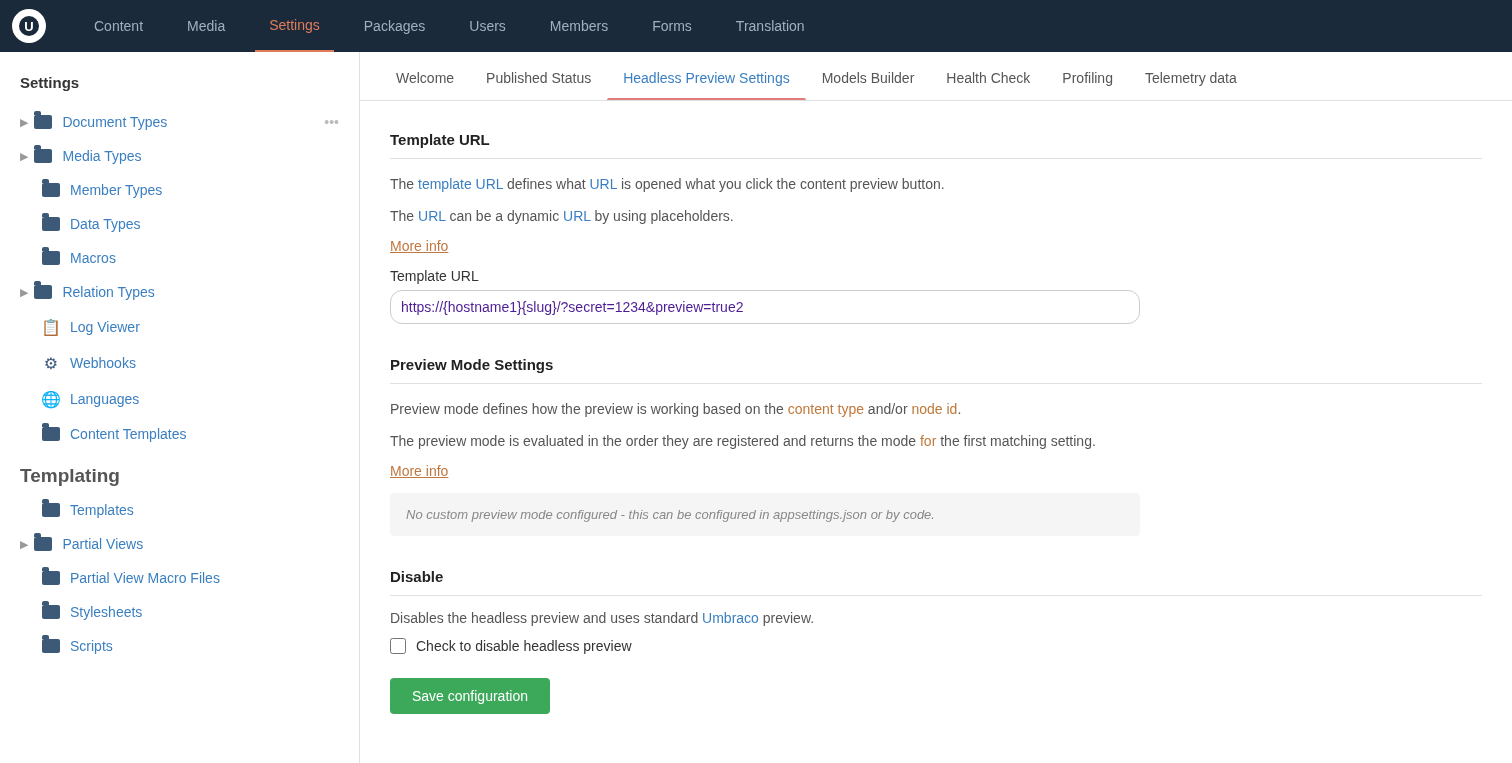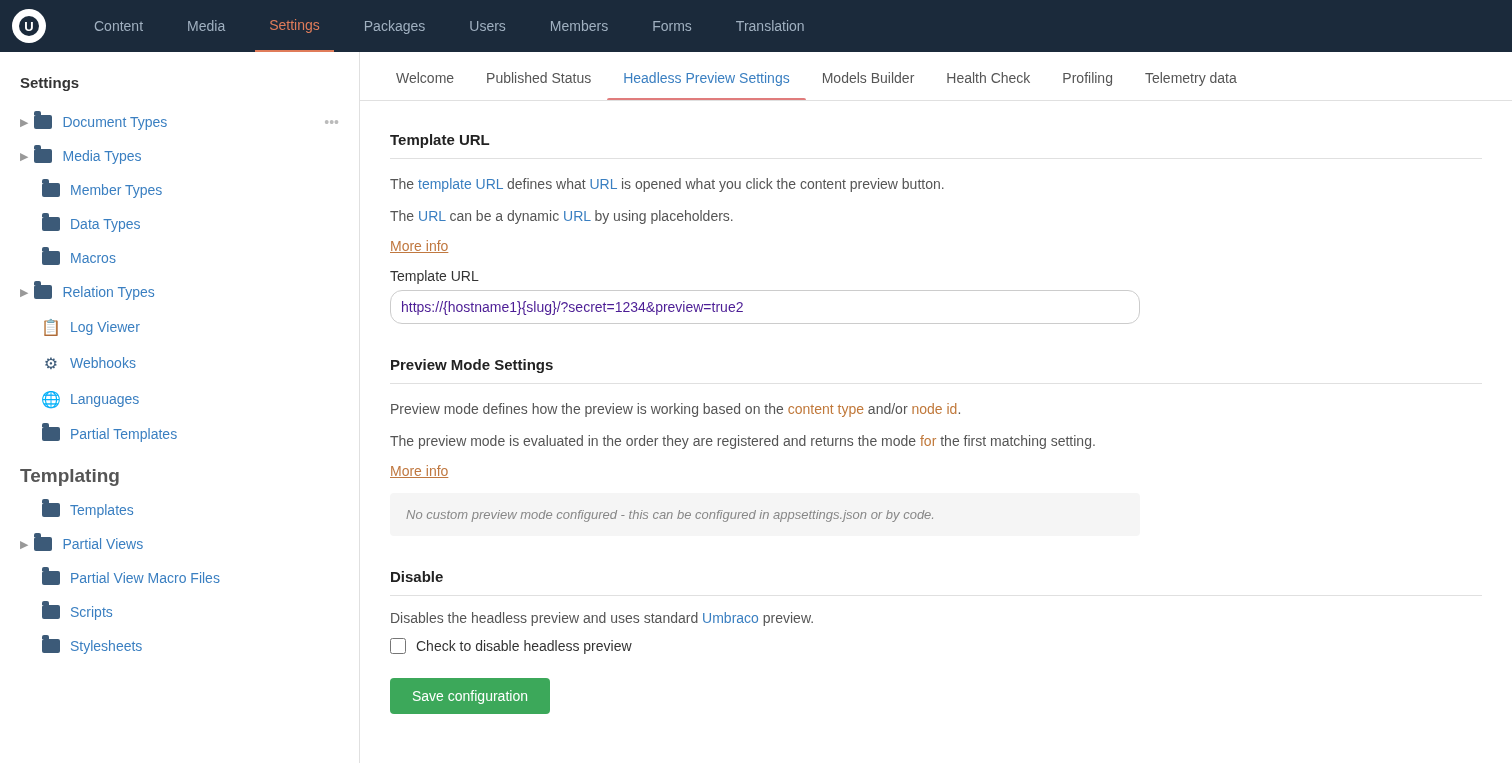--- a/index.html
+++ b/index.html
@@ -335,21 +335,21 @@
 
     <div class="sidebar-item">
       <span style="width:16px;margin-right:6px;"></span>
       <span class="special-icon">🌐</span>
       <span class="item-label">Languages</span>
     </div>
 
     <div class="sidebar-item">
       <span style="width:16px;margin-right:6px;"></span>
       <div class="folder-icon"></div>
-      <span class="item-label">Partial Templates</span>
+      <span class="item-label">Content Templates</span>
     </div>
 
     <div class="sidebar-section-title">Templating</div>
 
     <div class="sidebar-item">
       <span style="width:16px;margin-right:6px;"></span>
       <div class="folder-icon"></div>
       <span class="item-label">Templates</span>
     </div>
 
@@ -361,27 +361,27 @@
 
     <div class="sidebar-item">
       <span style="width:16px;margin-right:6px;"></span>
       <div class="folder-icon"></div>
       <span class="item-label">Partial View Macro Files</span>
     </div>
 
     <div class="sidebar-item">
       <span style="width:16px;margin-right:6px;"></span>
       <div class="folder-icon"></div>
+      <span class="item-label">Stylesheets</span>
+    </div>
+
+    <div class="sidebar-item">
+      <span style="width:16px;margin-right:6px;"></span>
+      <div class="folder-icon"></div>
       <span class="item-label">Scripts</span>
-    </div>
-
-    <div class="sidebar-item">
-      <span style="width:16px;margin-right:6px;"></span>
-      <div class="folder-icon"></div>
-      <span class="item-label">Stylesheets</span>
     </div>
   </aside>
 
   <div class="content-area">
 
     <div class="tabs-bar">
       <div class="tab-item">Welcome</div>
       <div class="tab-item">Published Status</div>
       <div class="tab-item active">Headless Preview Settings</div>
       <div class="tab-item">Models Builder</div>

